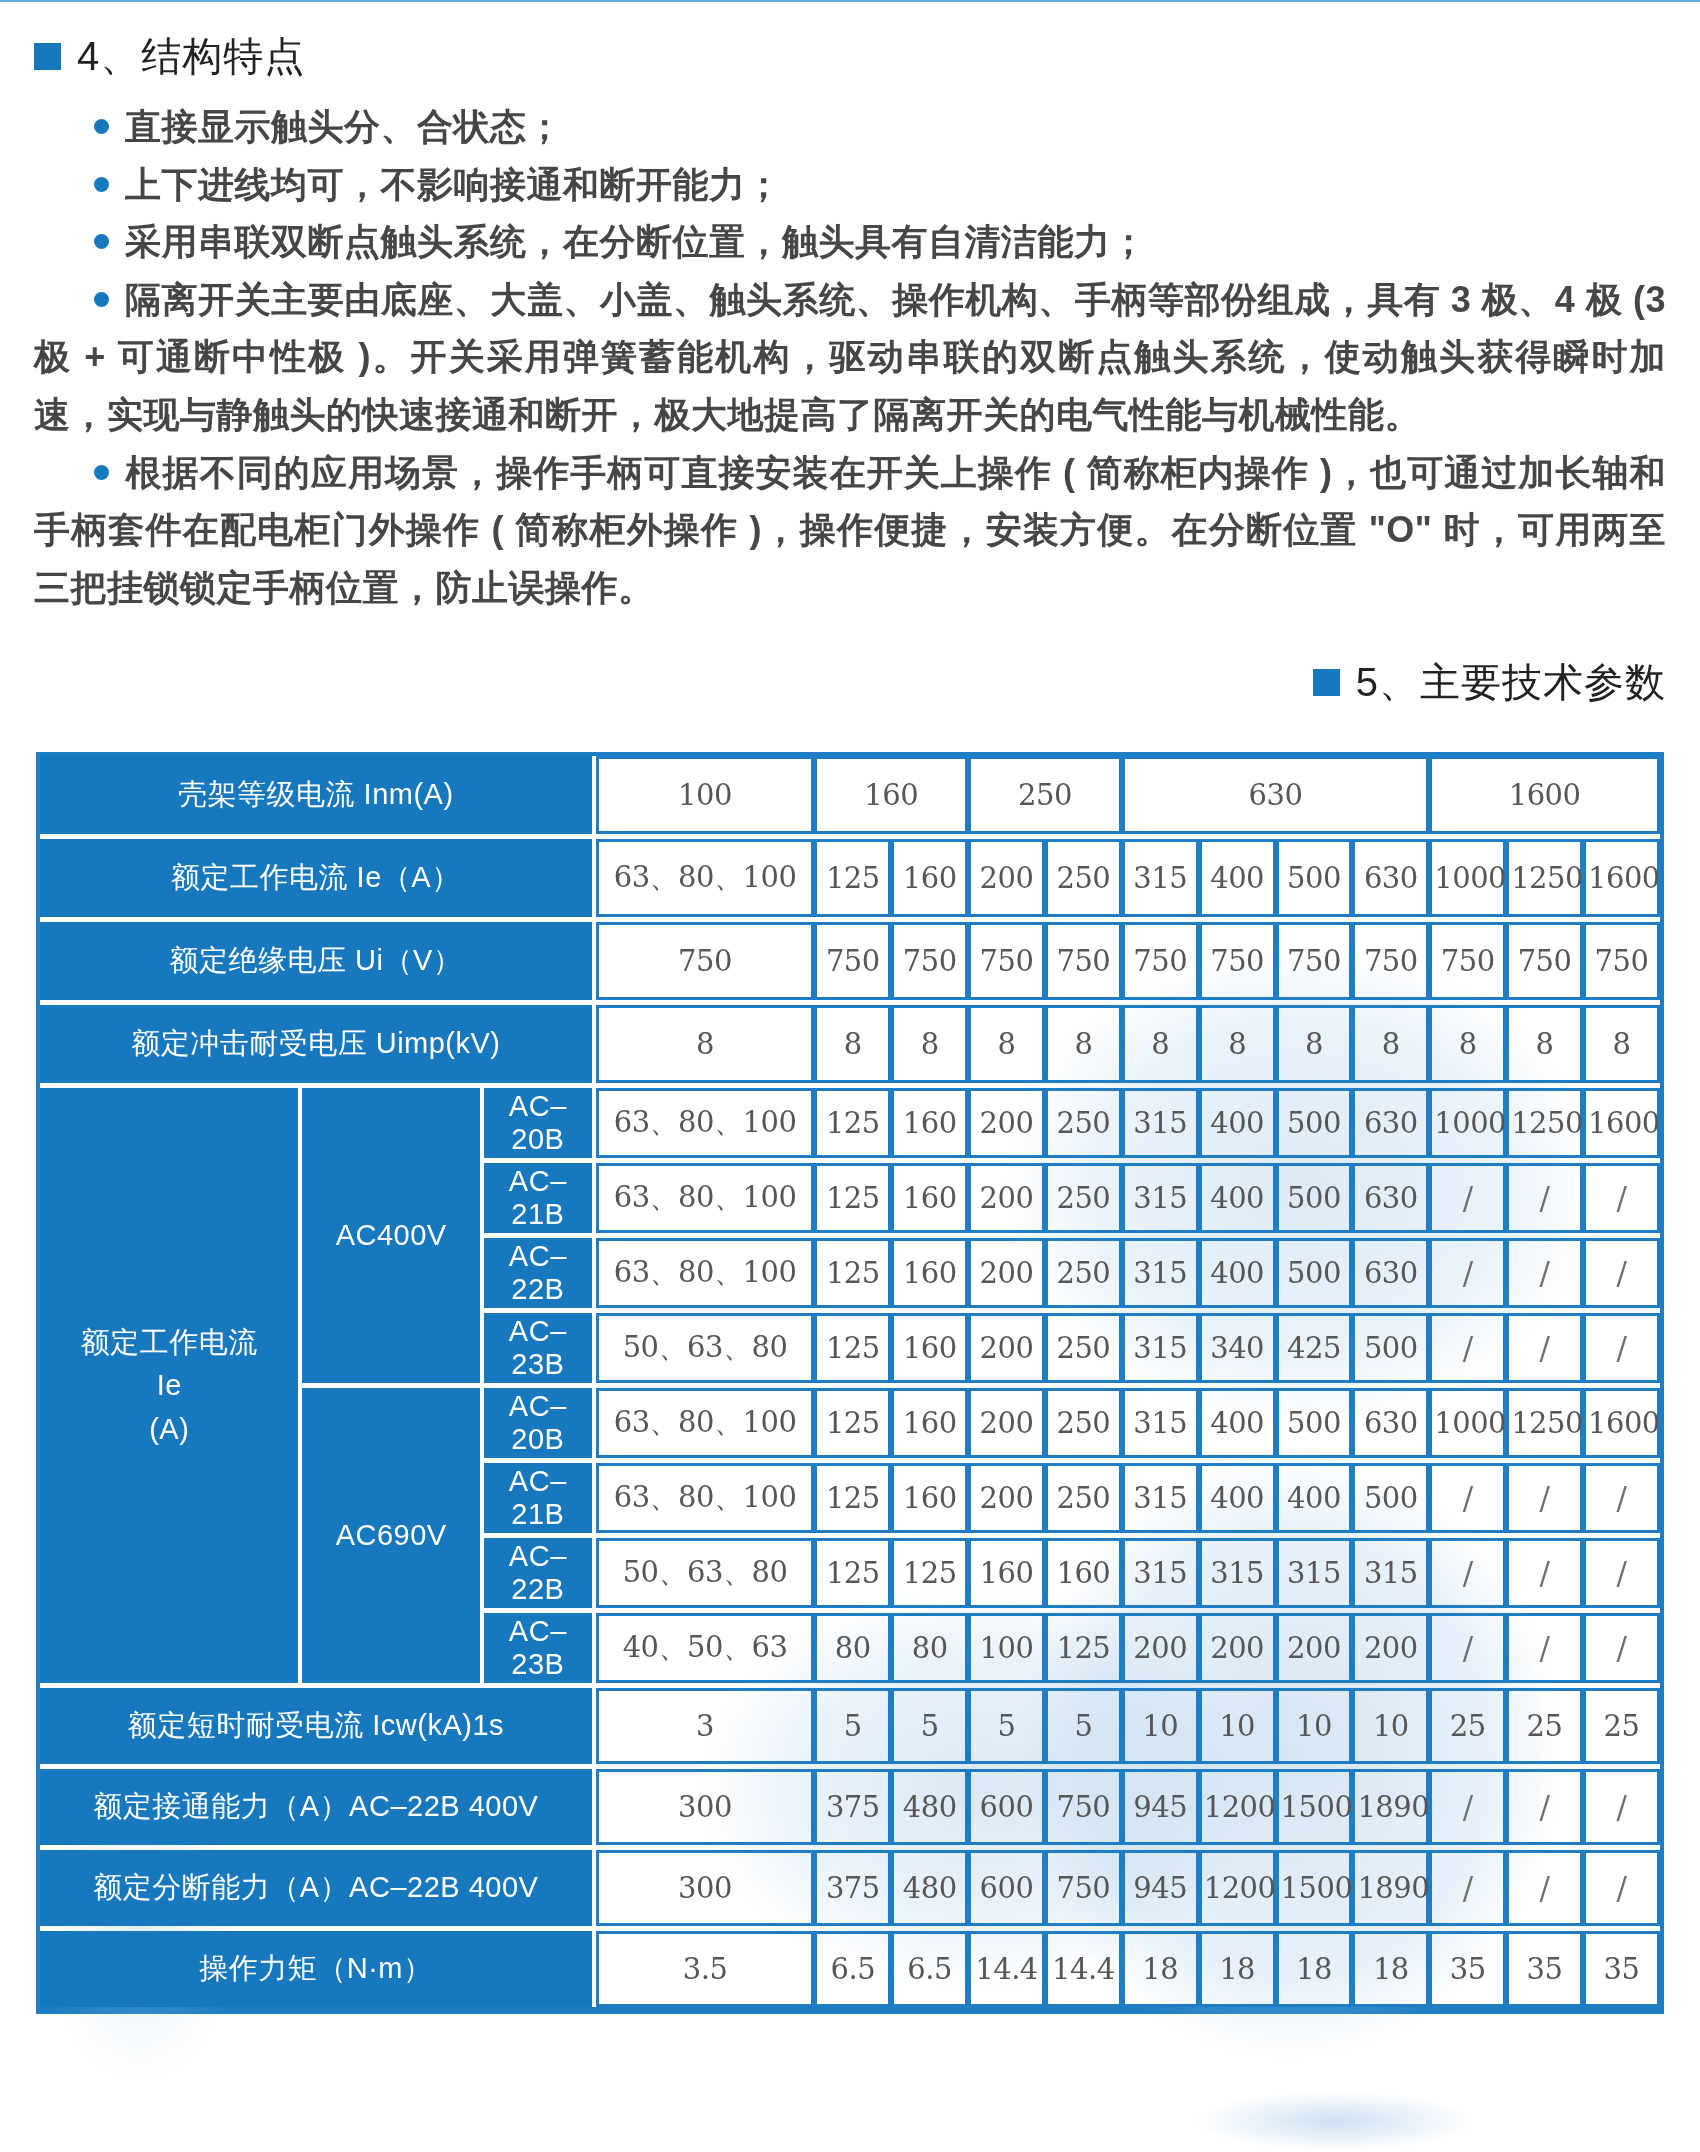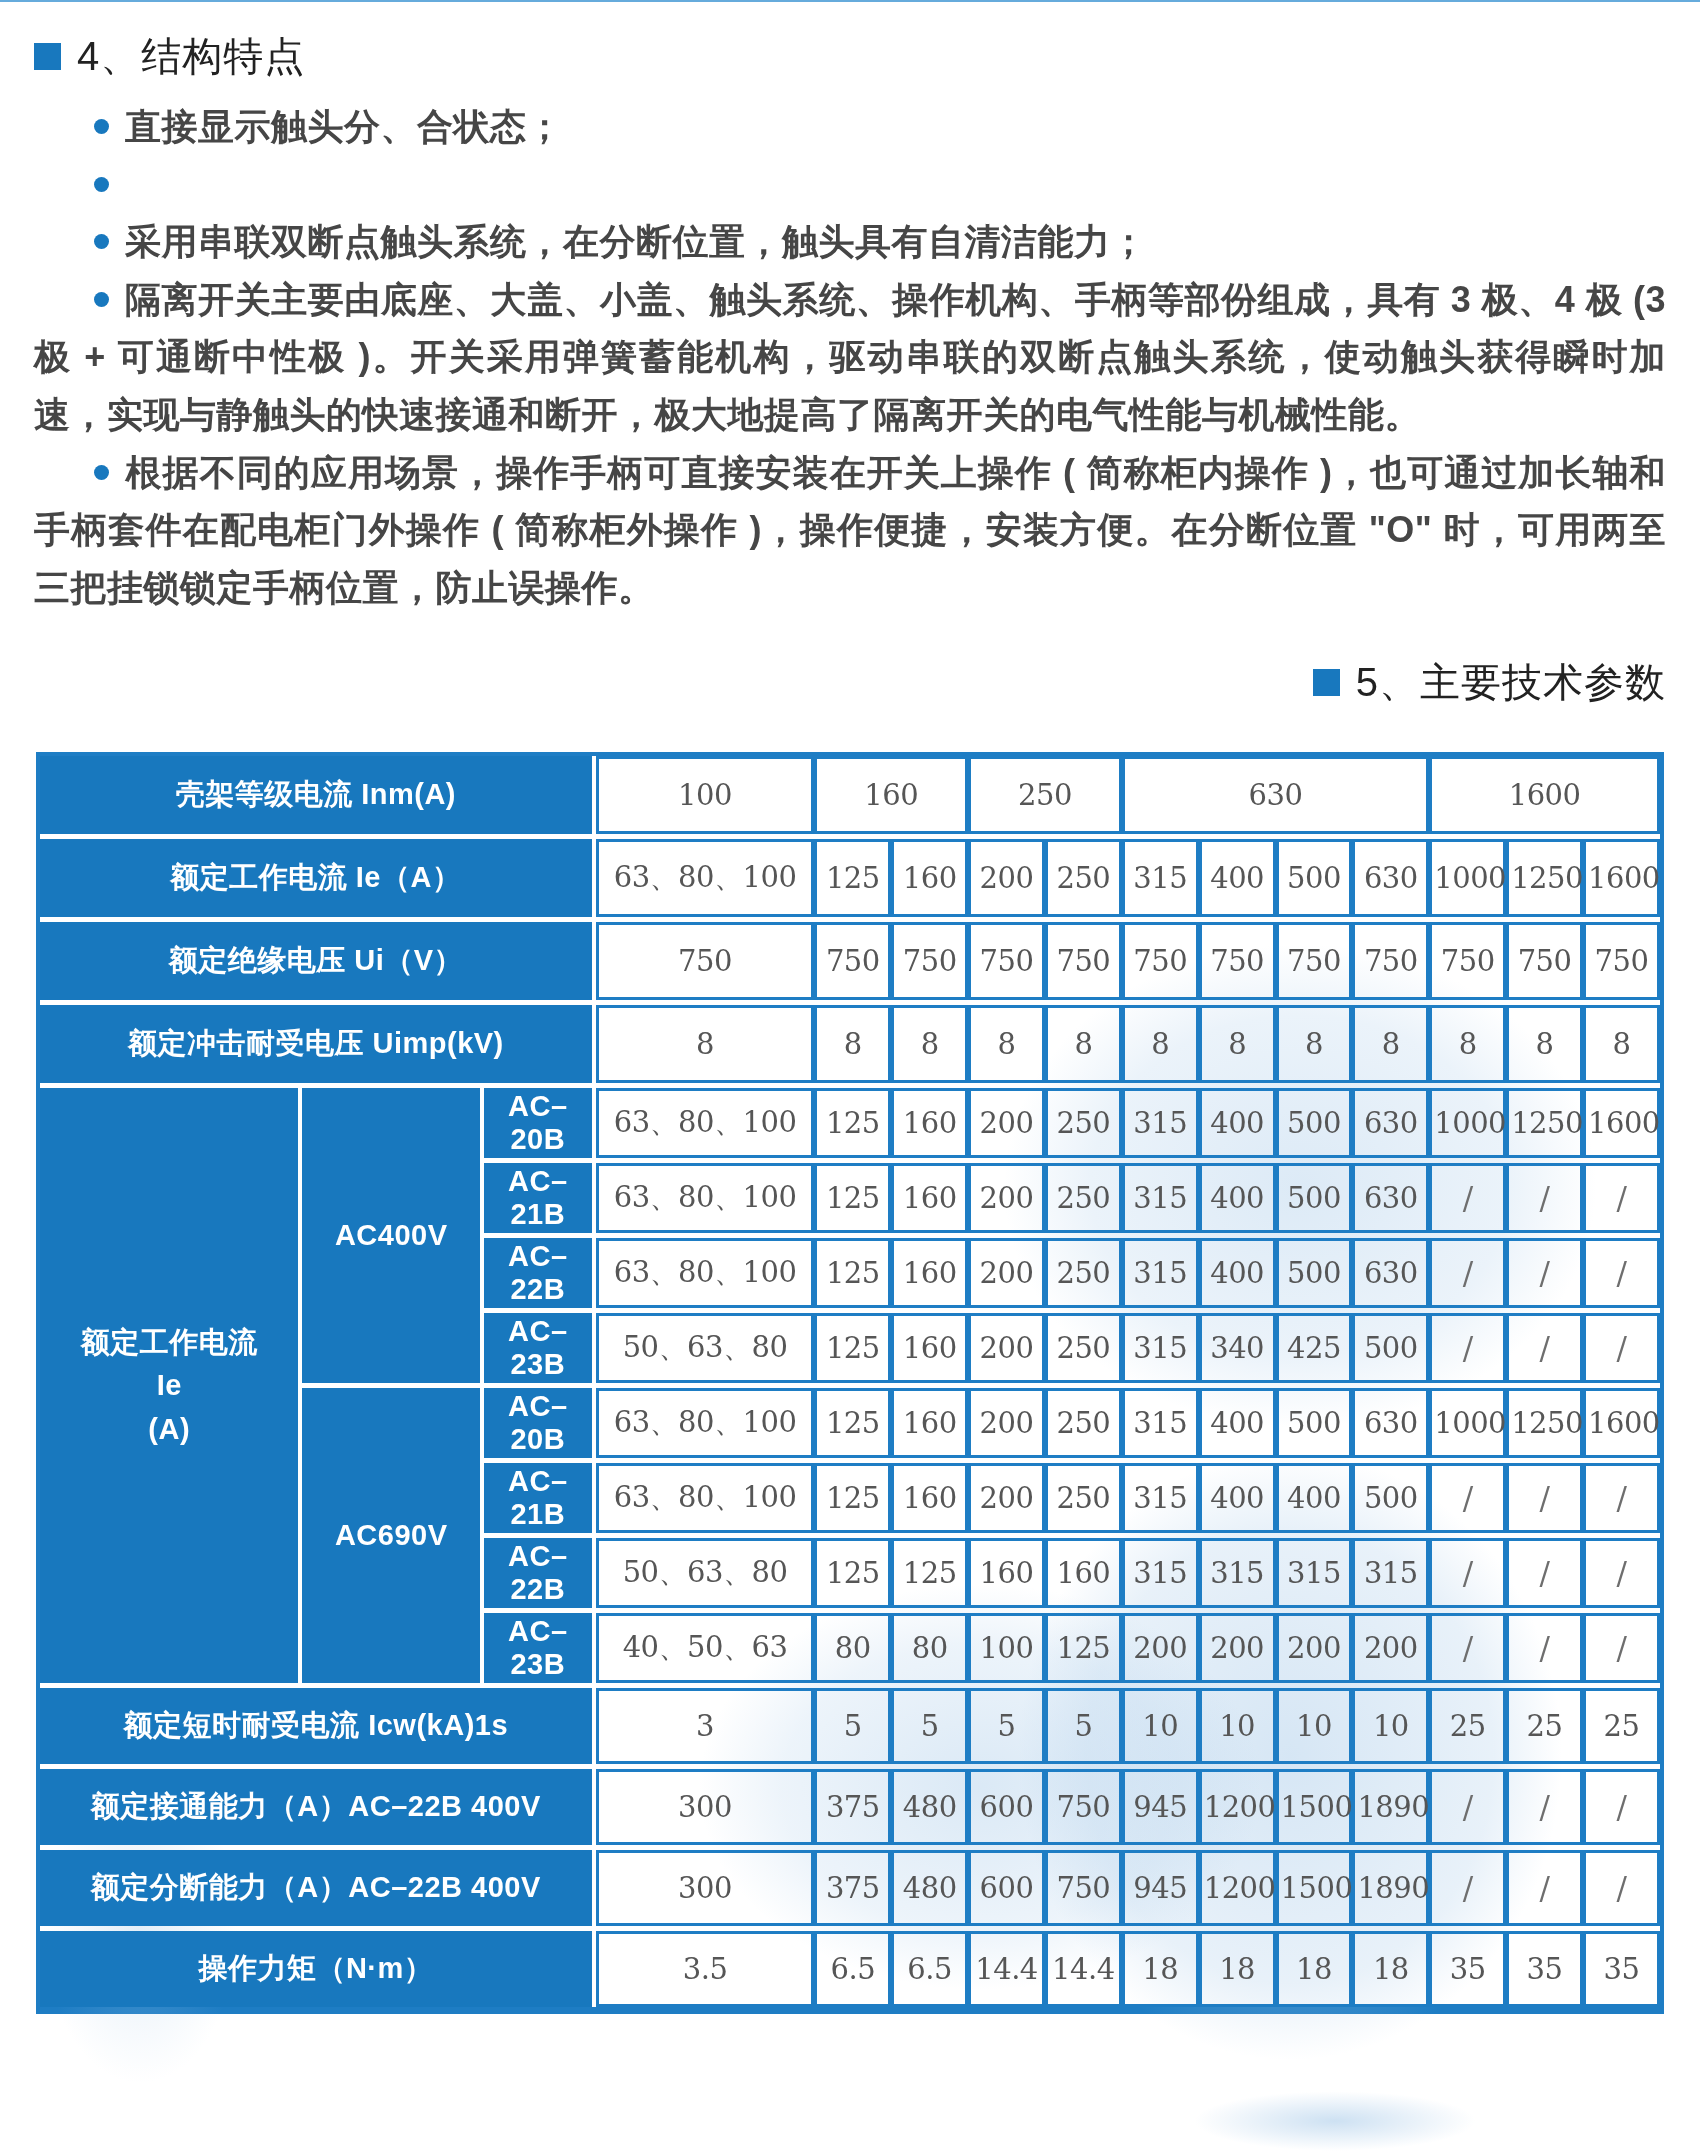--- a/index.html
+++ b/index.html
@@ -69,21 +69,21 @@
     border-collapse: separate; border-spacing: 0 5px;
     margin-top: -5px; margin-bottom: -5px;
   }
   table.spec td {
     box-sizing: border-box;
     text-align: center; vertical-align: middle;
     padding: 0 2px;
   }
   td.lbl {
     background: #1878be; color: #ffffff;
-    font-weight: bold; font-size: 29px;
+    font-weight: normal; font-size: 29px;
     border-right: 4px solid #ffffff;
     letter-spacing: .5px;
   }
   td.lbl.ie { line-height: 1.5; }
   td.data {
     border: 3px solid #1e7dc4;
     background: transparent;
     font-family: "DejaVu Serif", serif;
     font-size: 29px; color: #565656;
     letter-spacing: -0.5px;
@@ -100,21 +100,21 @@
 
 <main>
 
   <header class="sec sec4">
     <span class="sq"></span>
     <h1 class="sec-title">4、结构特点</h1>
   </header>
 
   <section class="bullets">
     <p class="b"><span class="dot"></span><span>直接显示触头分、合状态；</span></p>
-    <p class="b"><span class="dot"></span></p>
+    <p class="b"><span class="dot"></span><span>上下进线均可，不影响接通和断开能力；</span></p>
     <p class="b"><span class="dot"></span><span>采用串联双断点触头系统，在分断位置，触头具有自清洁能力；</span></p>
     <p class="b"><span class="dot"></span><span>隔离开关主要由底座、大盖、小盖、触头系统、操作机构、手柄等部份组成，具有 3 极、4 极 (3 极 + 可通断中性极 )。开关采用弹簧蓄能机构，驱动串联的双断点触头系统，使动触头获得瞬时加速，实现与静触头的快速接通和断开，极大地提高了隔离开关的电气性能与机械性能。</span></p>
     <p class="b"><span class="dot"></span><span>根据不同的应用场景，操作手柄可直接安装在开关上操作 ( 简称柜内操作 )，也可通过加长轴和手柄套件在配电柜门外操作 ( 简称柜外操作 )，操作便捷，安装方便。在分断位置 "O" 时，可用两至三把挂锁锁定手柄位置，防止误操作。</span></p>
   </section>
 
   <header class="sec sec5">
     <span class="sq"></span>
     <h1 class="sec-title">5、主要技术参数</h1>
   </header>
 

